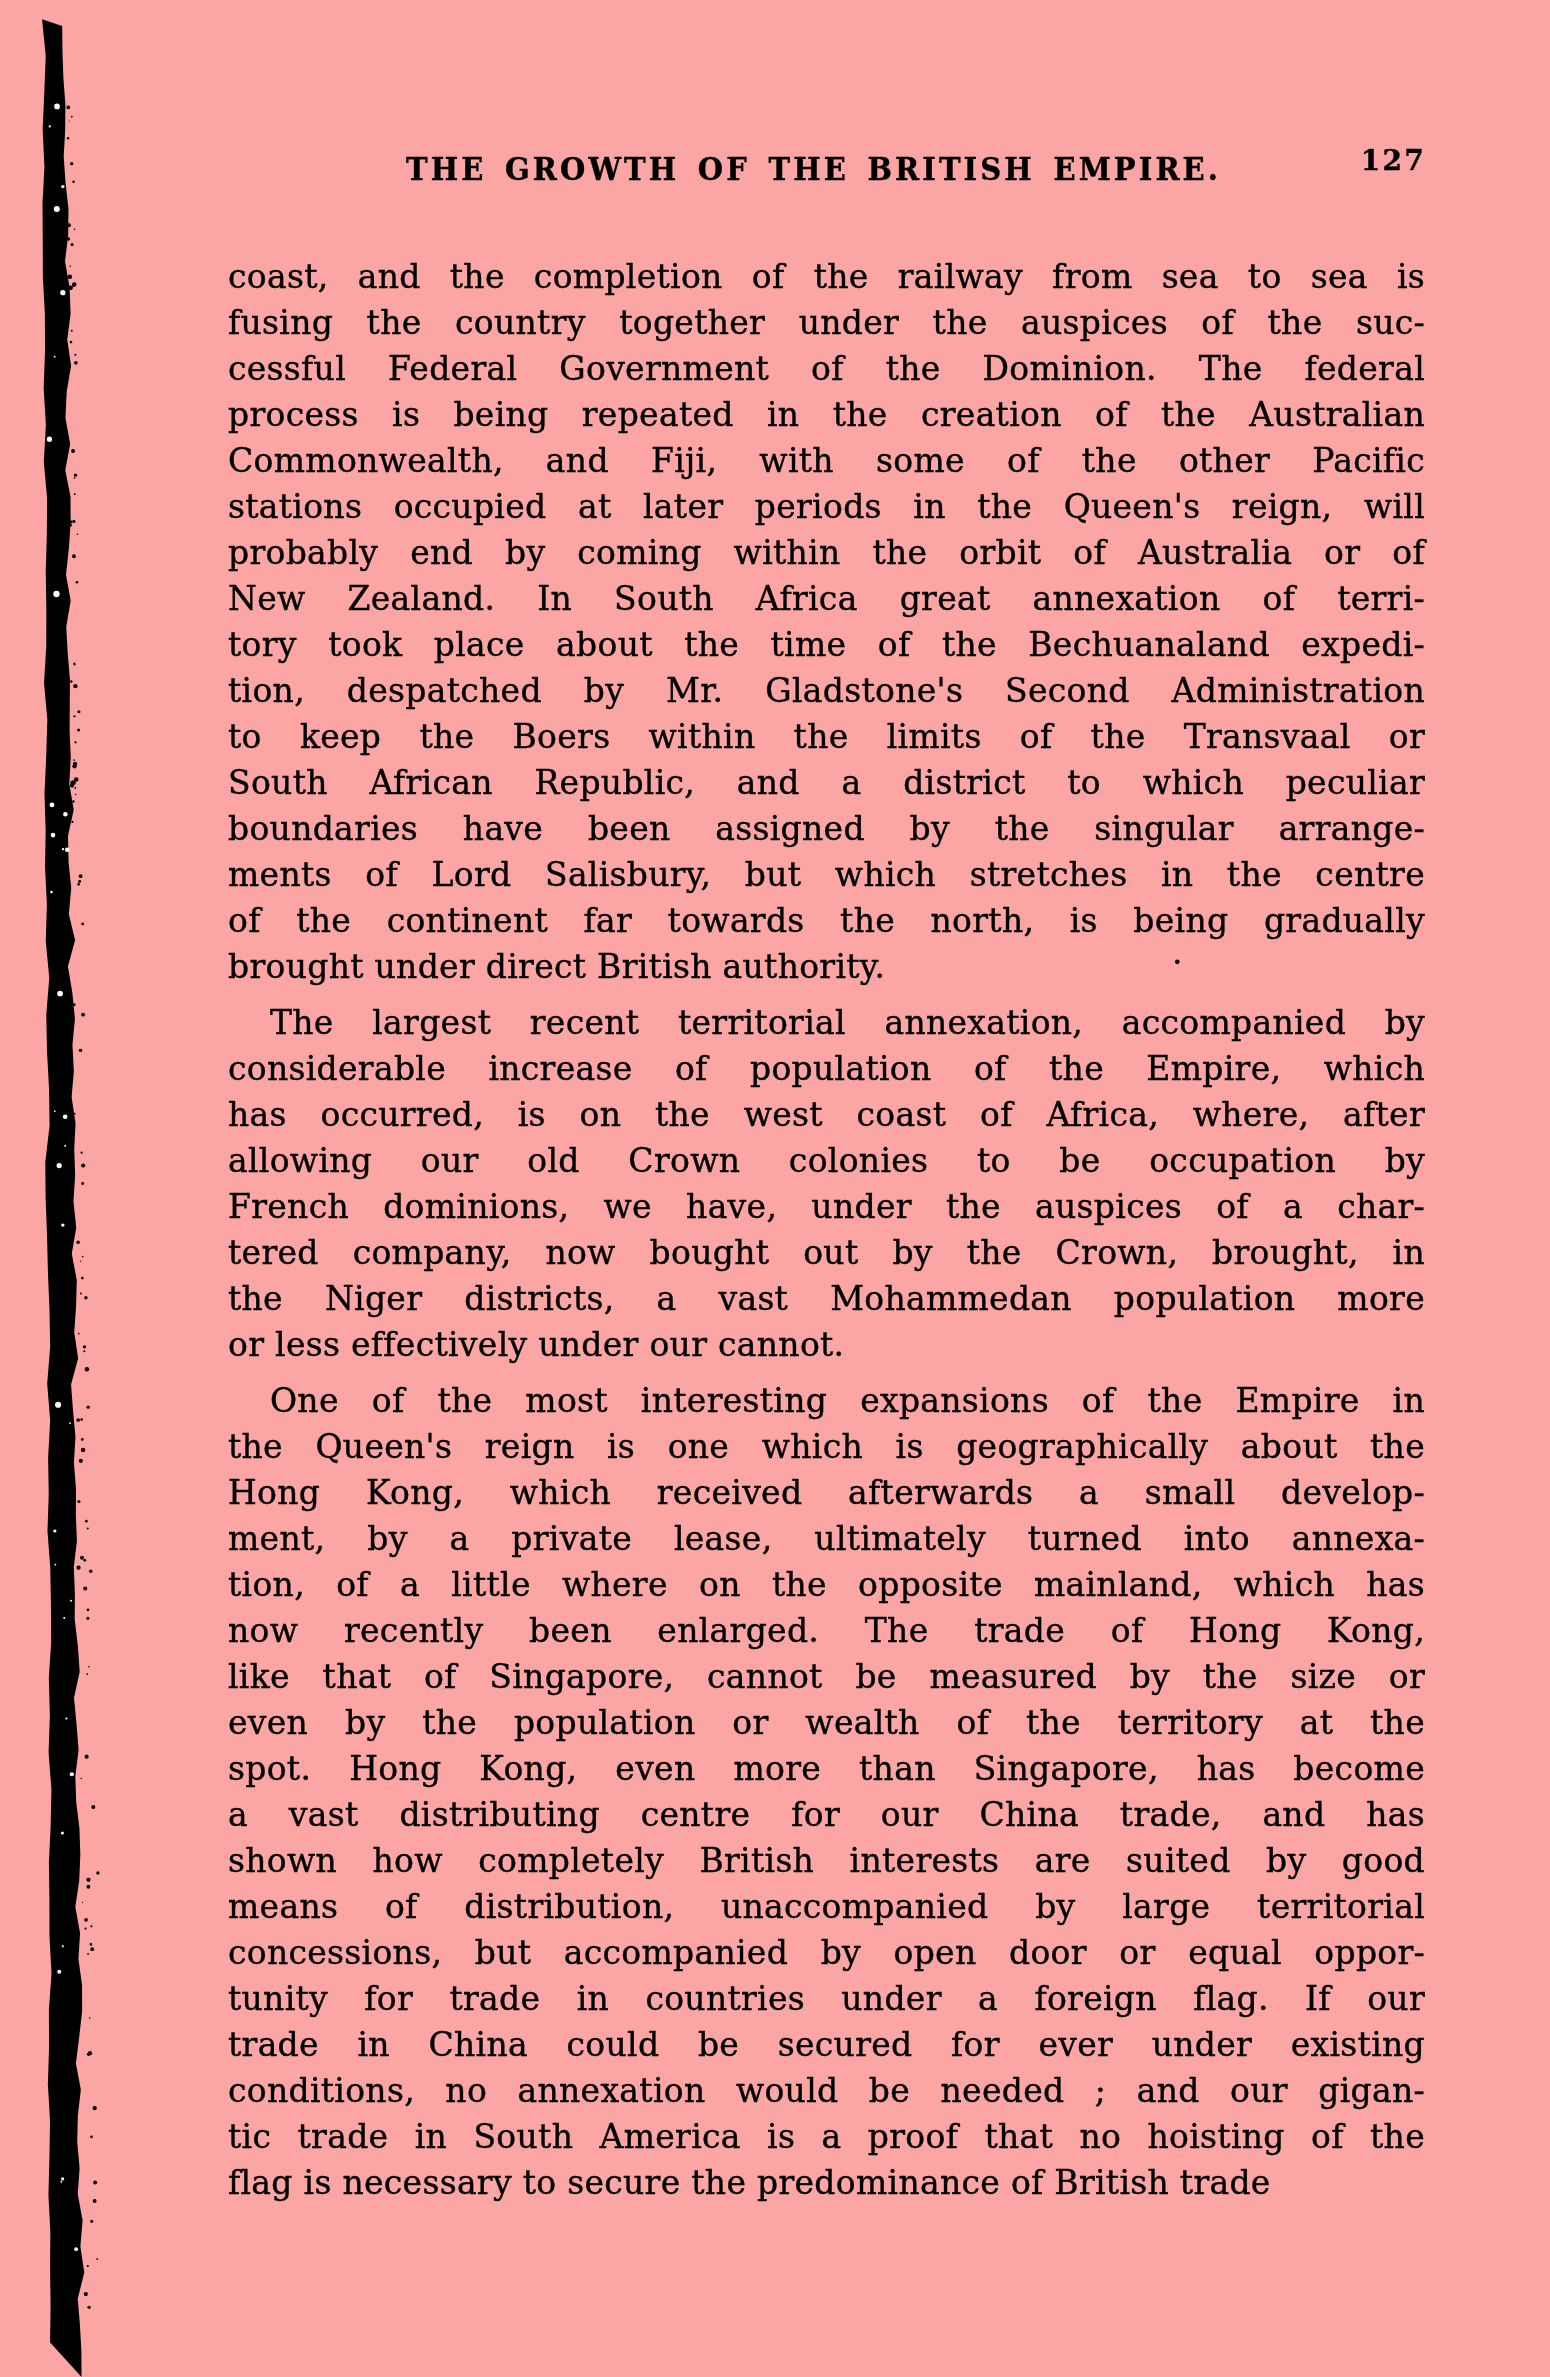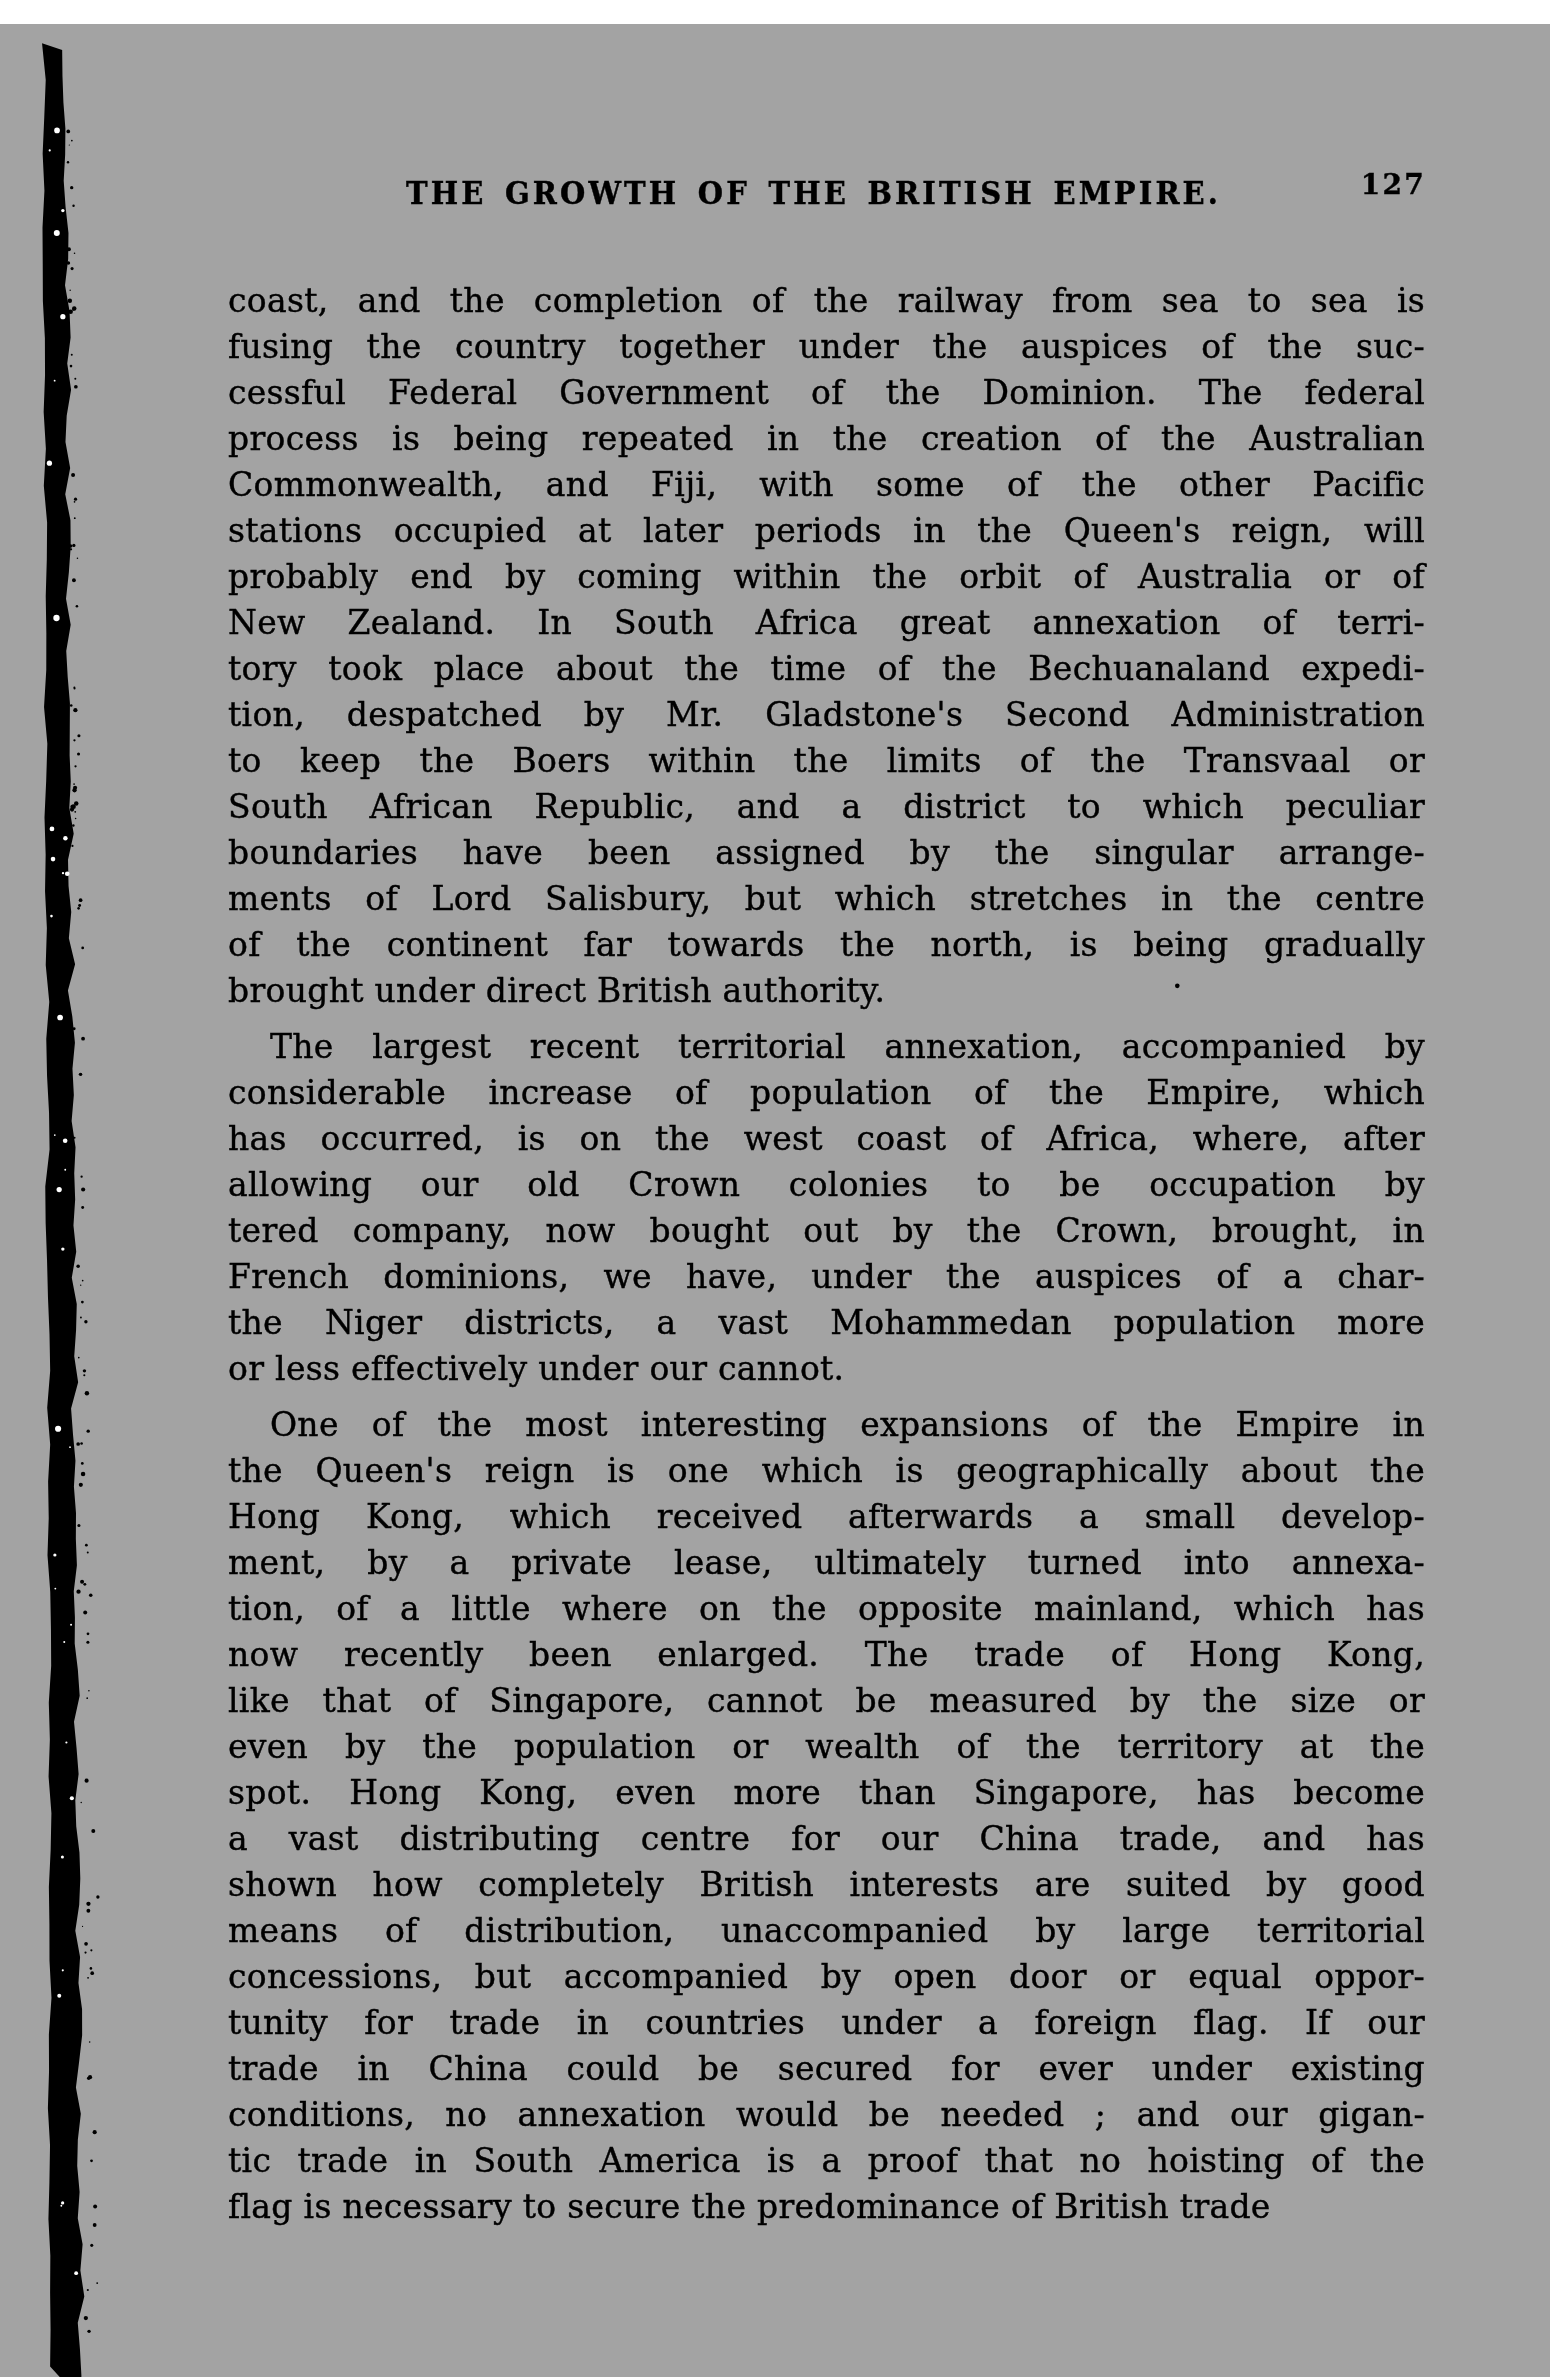--- a/index.html
+++ b/index.html
@@ -4,21 +4,21 @@
 <style>
   html,body{margin:0;padding:0;}
   body{
     width:1551px;height:2377px;
     background:#ffffff;
     font-family:"DejaVu Serif", serif;
     color:#000000;
     position:relative;
     overflow:hidden;
   }
-  .page{position:absolute;inset:0;background:#a3a3a3;margin-top:24px;}
+  .page{position:absolute;inset:0;background:#fca5a5;}
   .gutter-svg{position:absolute;left:0;top:0;width:1551px;height:2377px;pointer-events:none;}
   .header{
     position:absolute;left:215px;top:152px;width:1197px;height:46px;
   }
   .title{
     display:block;text-align:center;
     font-size:29px;font-weight:bold;
     letter-spacing:3.1px;word-spacing:5.4px;
     -webkit-text-stroke:0.4px #000;
     transform:scaleY(1.08);
@@ -225,22 +225,22 @@
         <div class="line">boundaries have been assigned by the singular arrange-</div>
         <div class="line">ments of Lord Salisbury, but which stretches in the centre</div>
         <div class="line">of the continent far towards the north, is being gradually</div>
         <div class="line para-last">brought under direct British authority.</div>
       </div>
       <div class="paragraph">
         <div class="line indent">The largest recent territorial annexation, accompanied by</div>
         <div class="line">considerable increase of population of the Empire, which</div>
         <div class="line">has occurred, is on the west coast of Africa, where, after</div>
         <div class="line">allowing our old Crown colonies to be occupation by</div>
+        <div class="line">French dominions, we have, under the auspices of a char-</div>
         <div class="line">tered company, now bought out by the Crown, brought, in</div>
-        <div class="line">French dominions, we have, under the auspices of a char-</div>
         <div class="line">the Niger districts, a vast Mohammedan population more</div>
         <div class="line para-last">or less effectively under our cannot.</div>
       </div>
       <div class="paragraph">
         <div class="line indent">One of the most interesting expansions of the Empire in</div>
         <div class="line">the Queen's reign is one which is geographically about the</div>
         <div class="line">Hong Kong, which received afterwards a small develop-</div>
         <div class="line">ment, by a private lease, ultimately turned into annexa-</div>
         <div class="line">tion, of a little where on the opposite mainland, which has</div>
         <div class="line">now recently been enlarged.  The trade of Hong Kong,</div>

